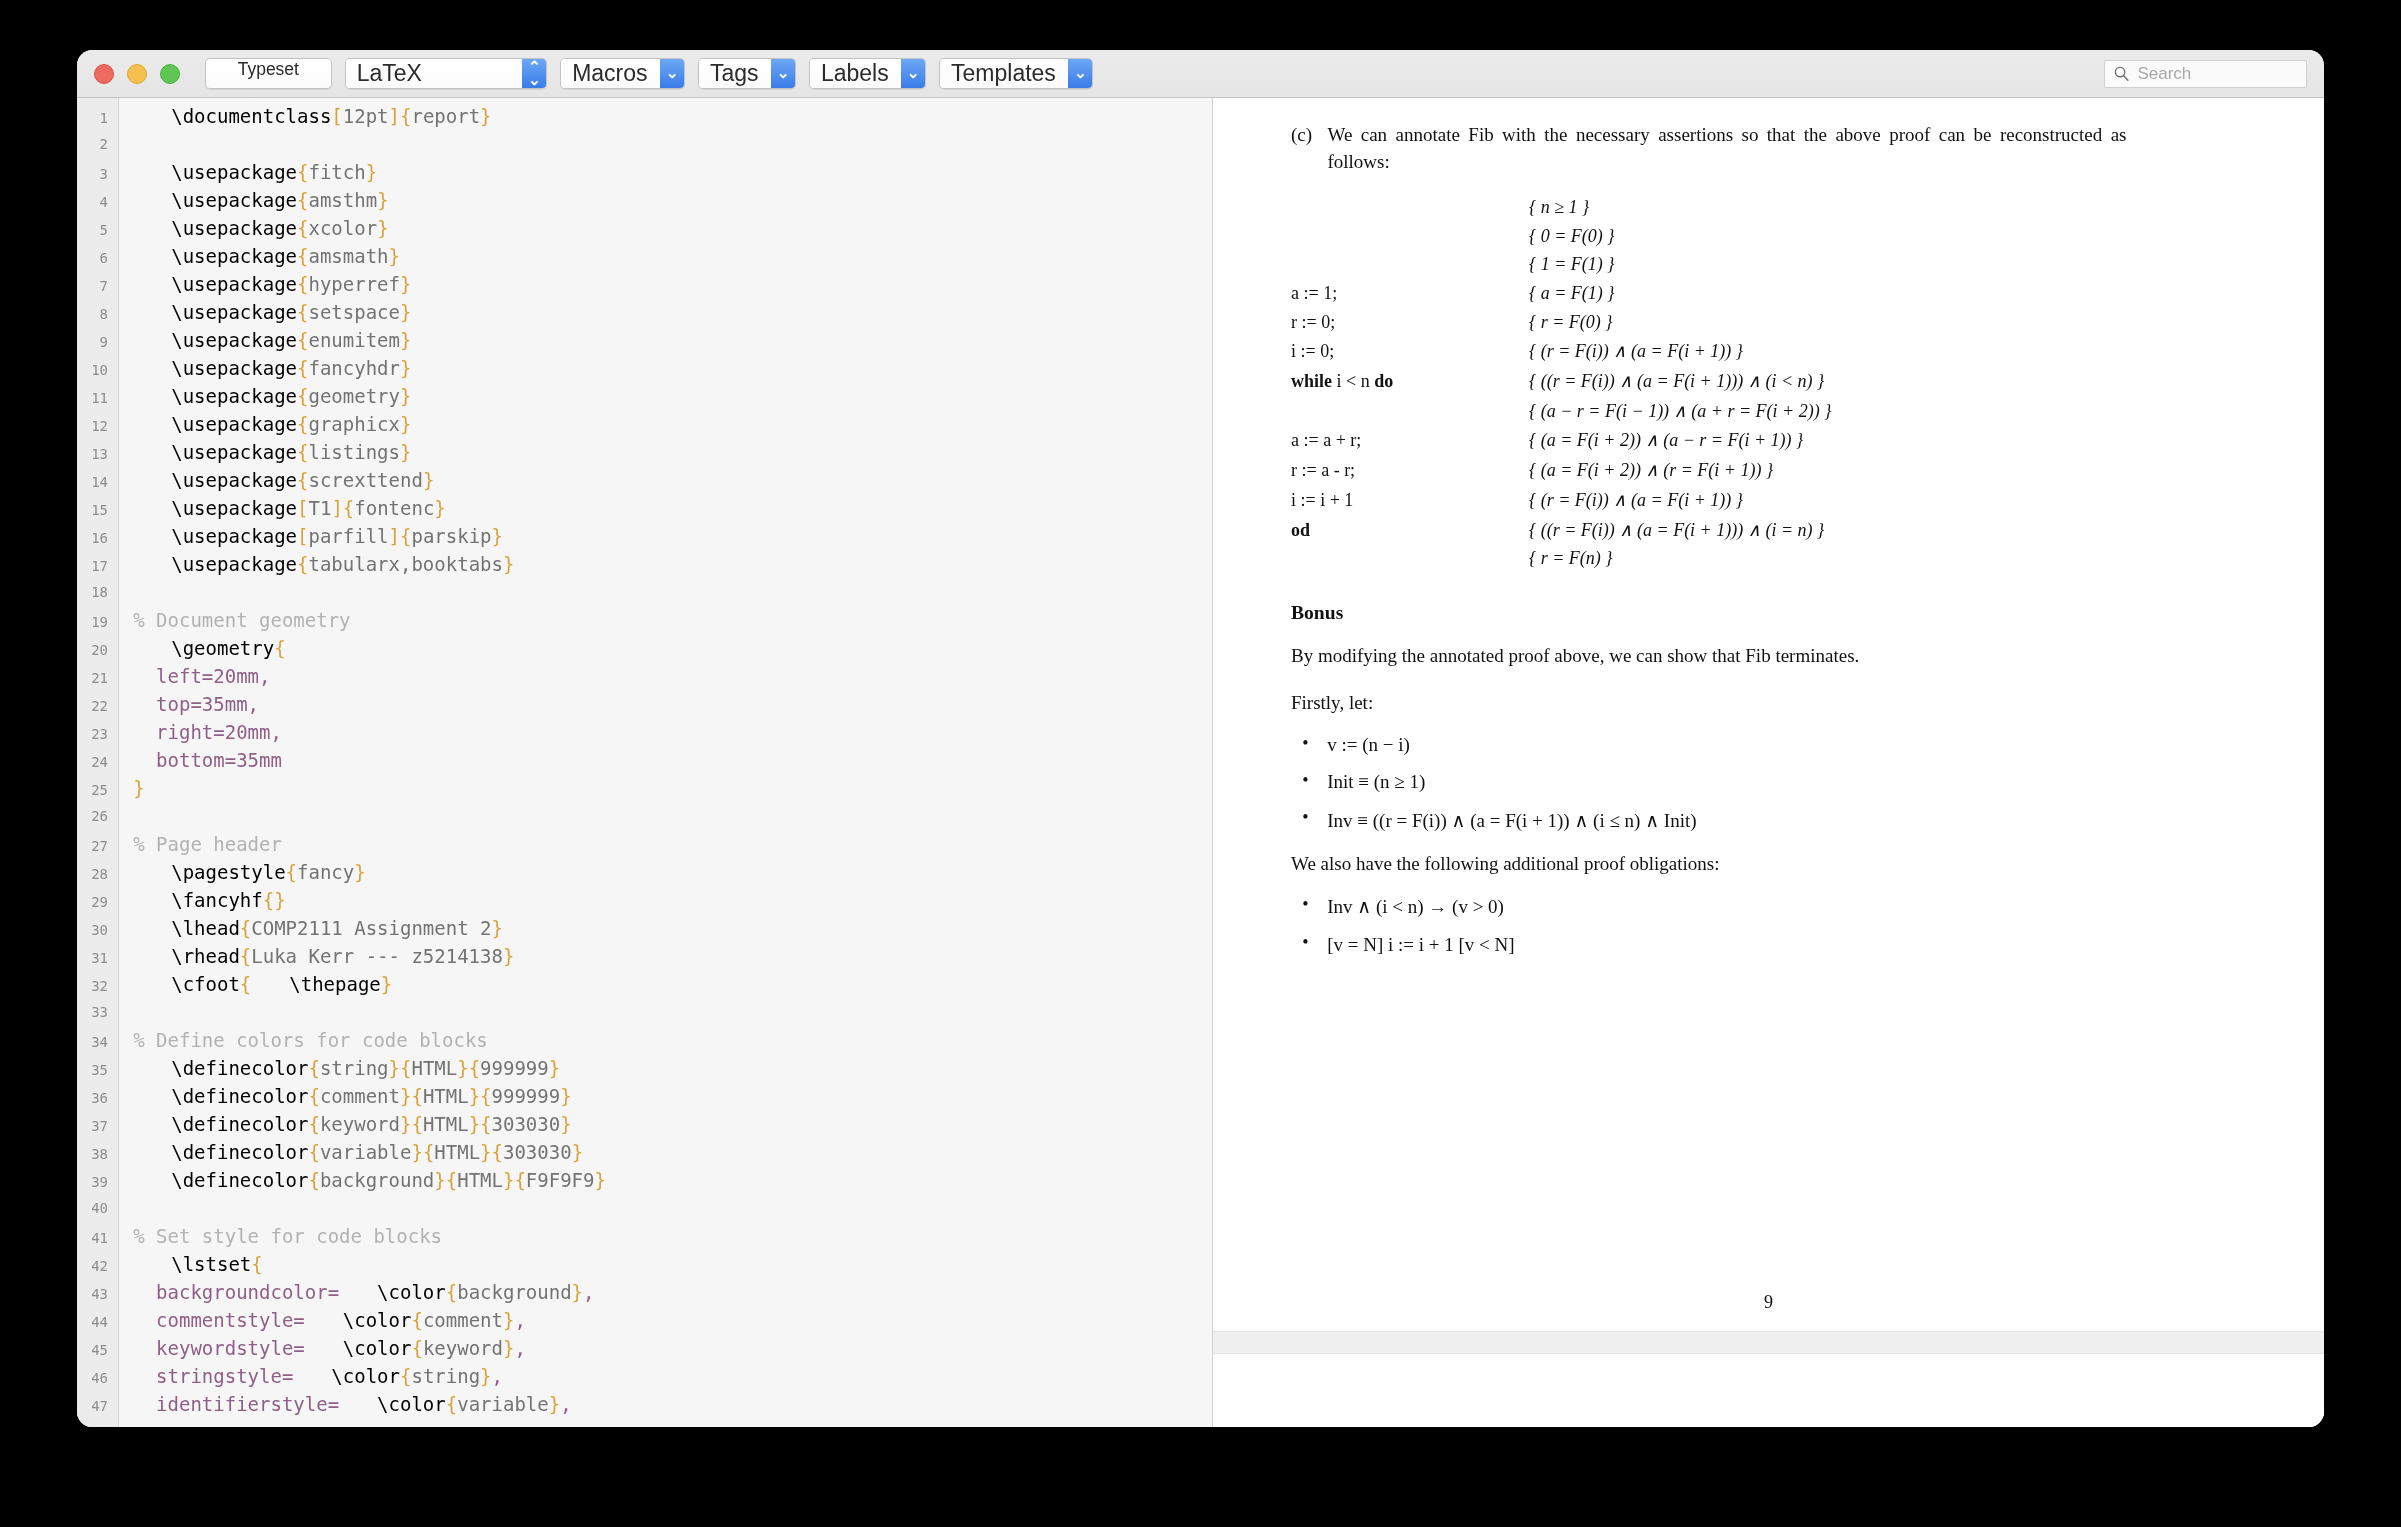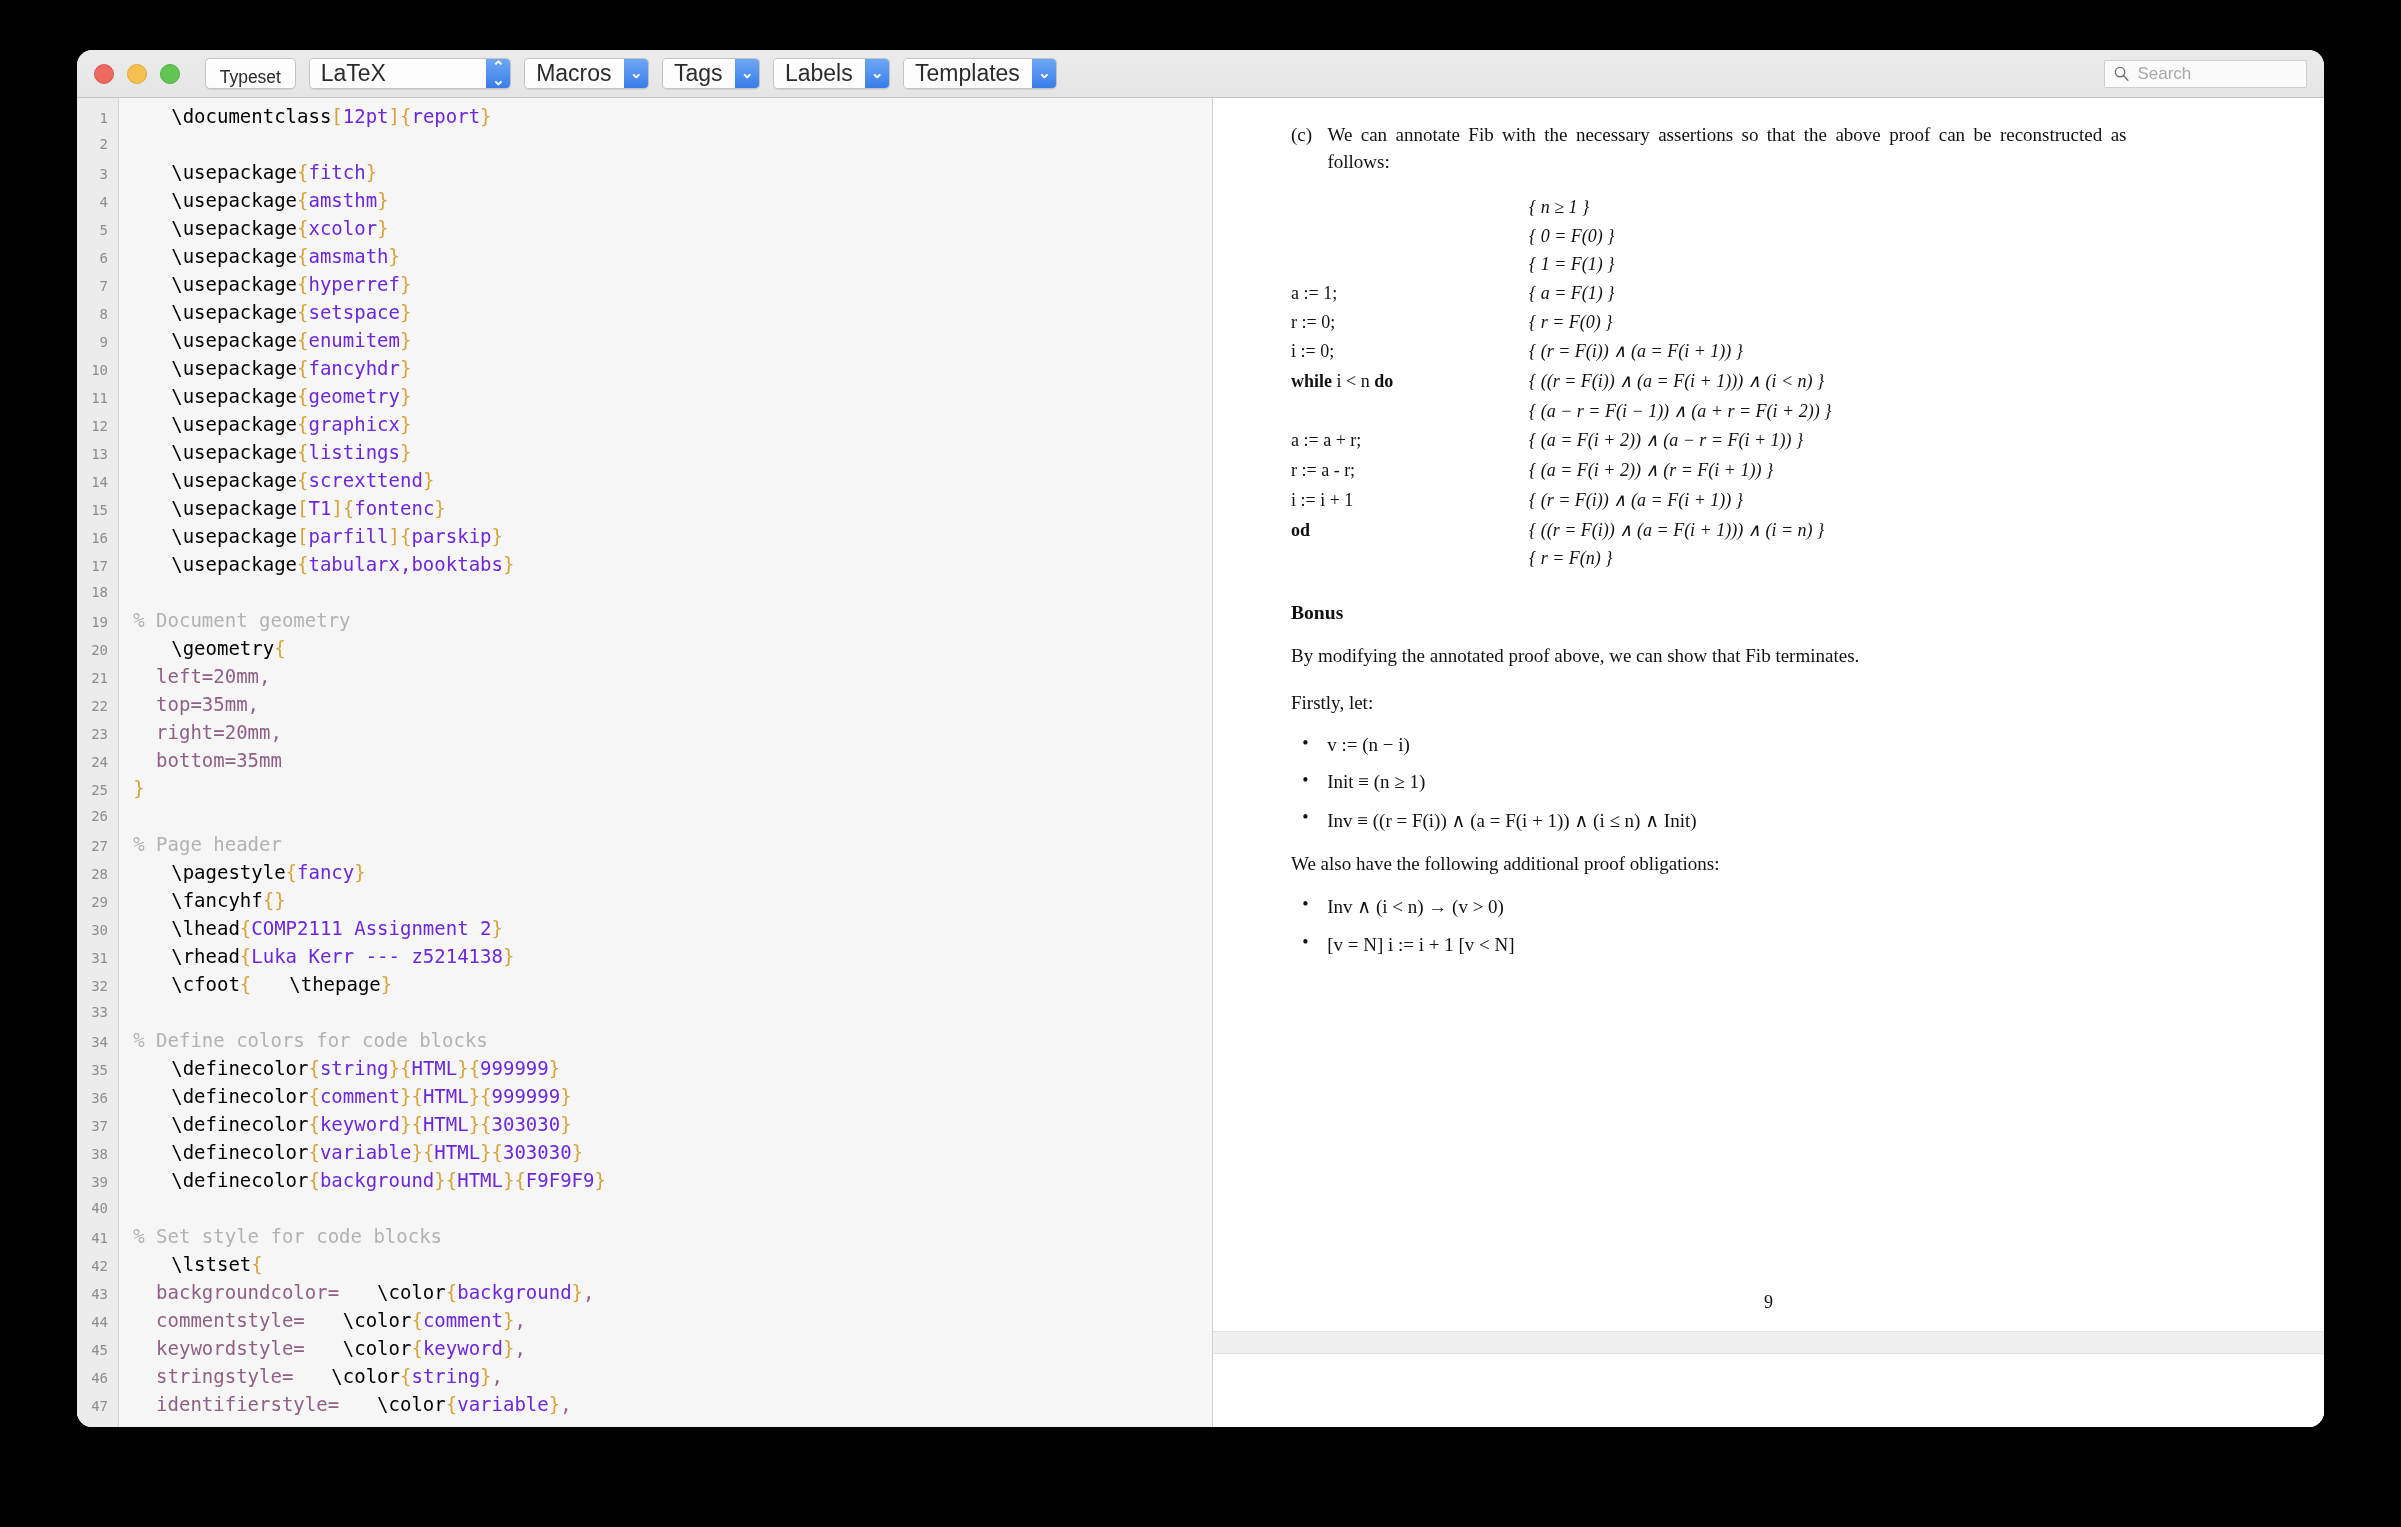--- a/index.html
+++ b/index.html
@@ -57,22 +57,22 @@
 
   .tb-group { display: flex; align-items: center; gap: 12.6px; }
 
   
   .tb-btn {
     height: 29px;
     background: linear-gradient(to bottom, #ffffff 0%, #fbfbfb 100%);
     border: 0.7px solid #c3c3c3;
     border-radius: 4.9px;
     display: flex;
-    align-items: flex-end;
-    padding: 0 14px;
+    align-items: flex-start;
+    padding: 0 32px;
     font-size: 17.5px;
     color: #2b2b2b;
     box-shadow: 0 0.7px 0.7px rgba(0,0,0,0.07);
     white-space: nowrap;
     cursor: default;
   }
 
   
   .tb-popup {
     height: 29px;
@@ -172,21 +172,21 @@
     padding-right: 9.8px;
     font-size: 14px;
     color: #8d8d8d;
     font-family: "DejaVu Sans Mono", monospace;
   }
   .ctext { padding-left: 15.4px; }
 
   
   .k-cmd   { color: #000000; margin-left: 38px; }   
   .k-brace { color: #d8a33a; }   
-  .k-arg   { color: #6d28d9; }   
+  .k-arg   { color: #737373; }   
   .k-plain { color: #8f5f86; }   
   .k-cmt   { color: #b2b2b2; }   
 
   
   #preview {
     flex: 1;
     background: #fdfdfd;
     position: relative;
     overflow: hidden;
   }

